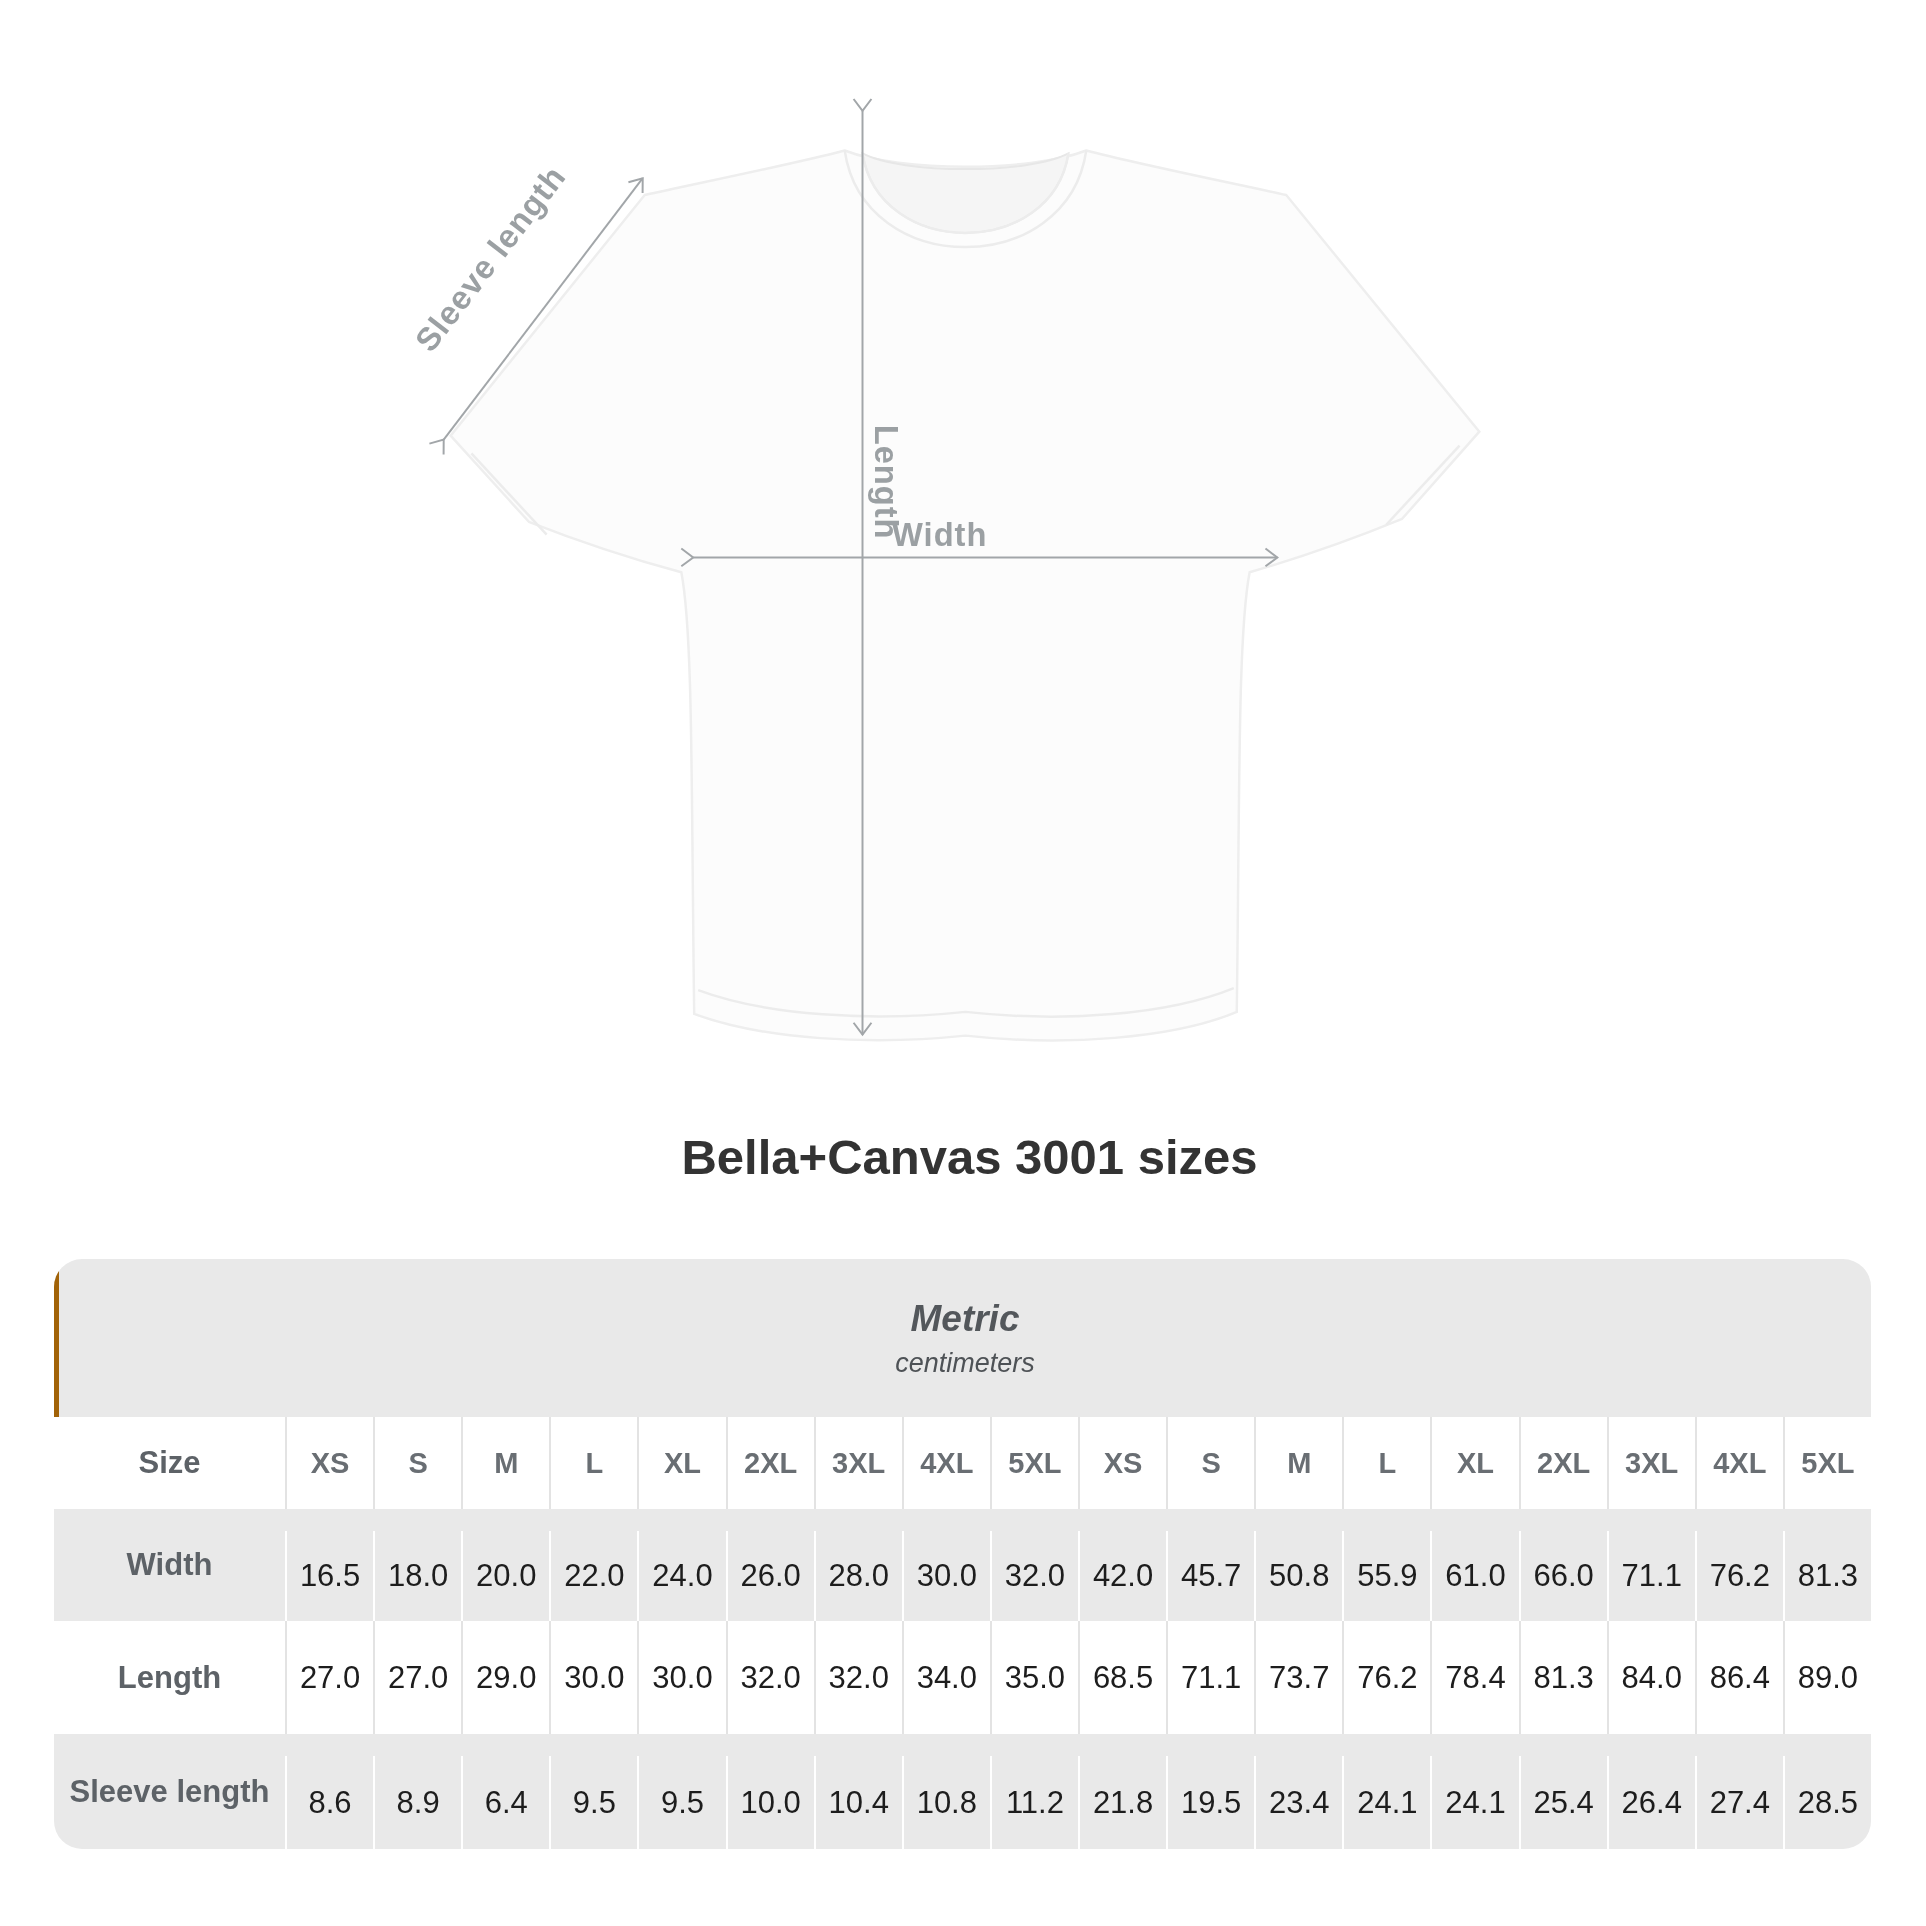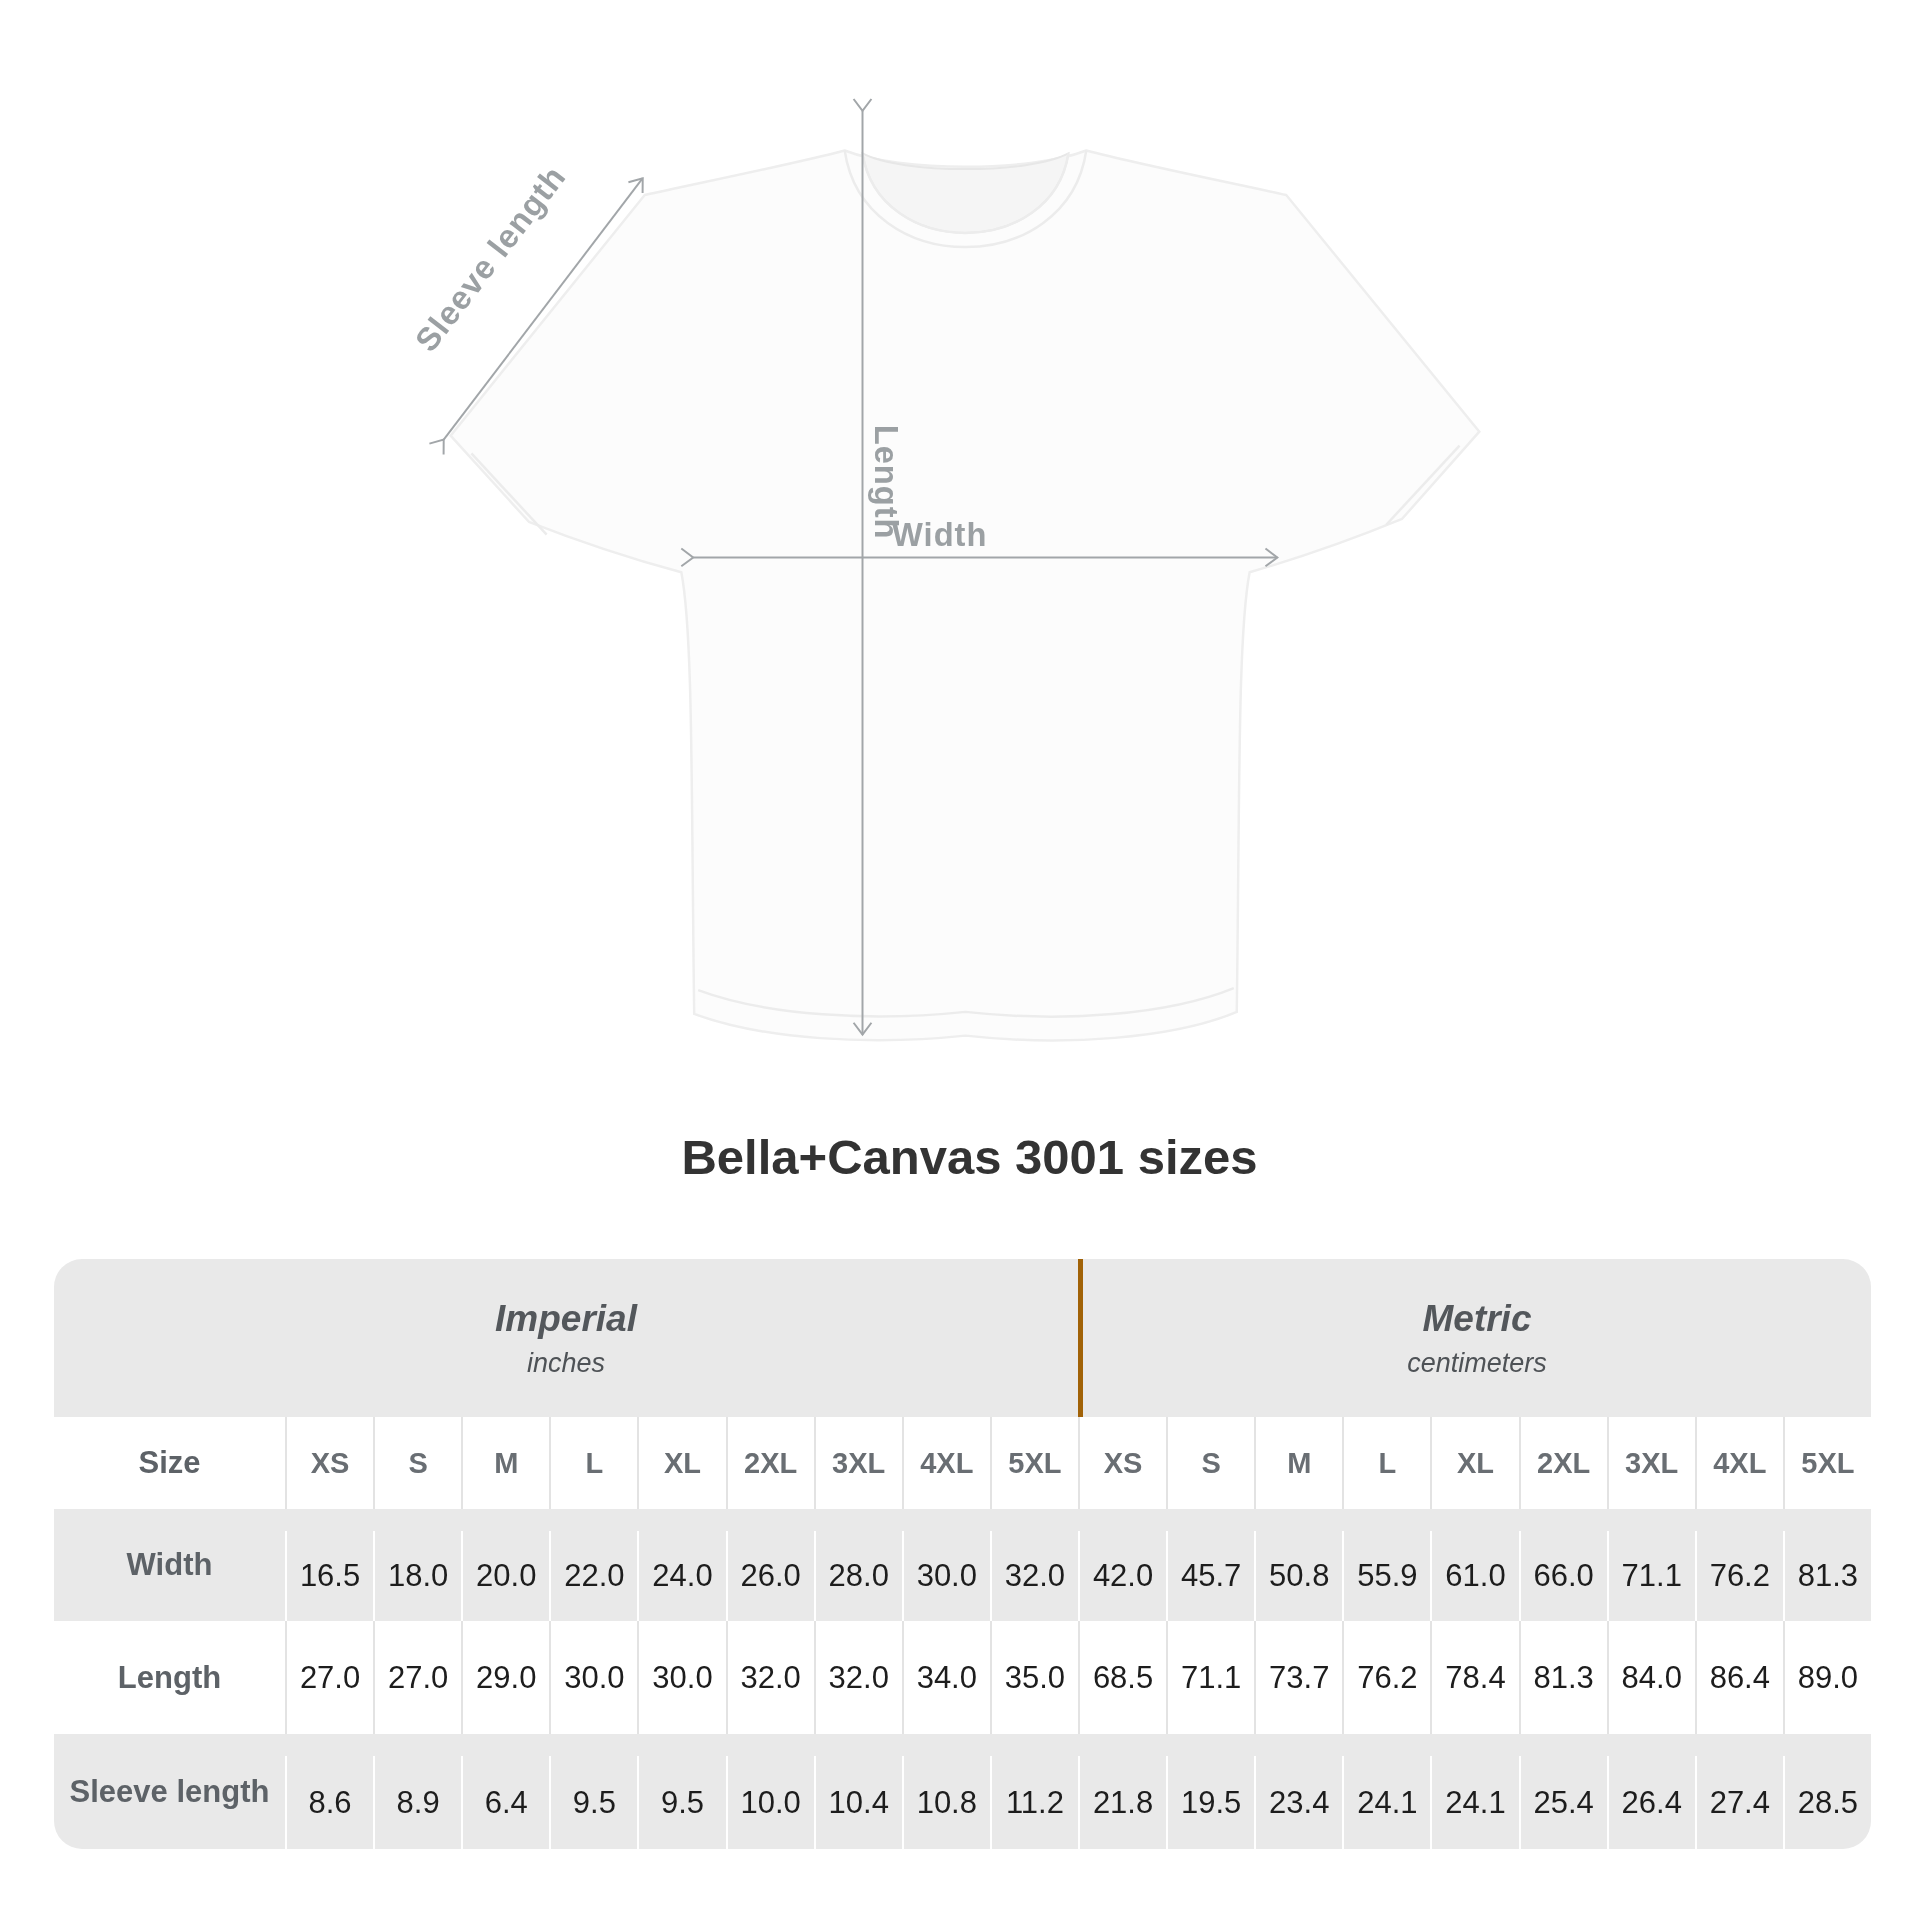--- a/index.html
+++ b/index.html
@@ -97,24 +97,20 @@
         <text class="ann-text" x="949" y="551" text-anchor="middle">Width</text>
       </g>
     </svg>
   </div>
 
   <div class="title">Bella+Canvas 3001 sizes</div>
 
   <div class="card">
 
     <div class="units">
-      <div class="ug imp">
-        <div class="nm">Imperial</div>
-        <div class="un">inches</div>
-      </div>
       <div class="ug met">
         <div class="nm">Metric</div>
         <div class="un">centimeters</div>
       </div>
     </div>
 
     <div class="trow rw r-sizes">
       <div class="cell lbl">Size</div>
       <div class="cell hcell">XS</div>
       <div class="cell hcell">S</div>

